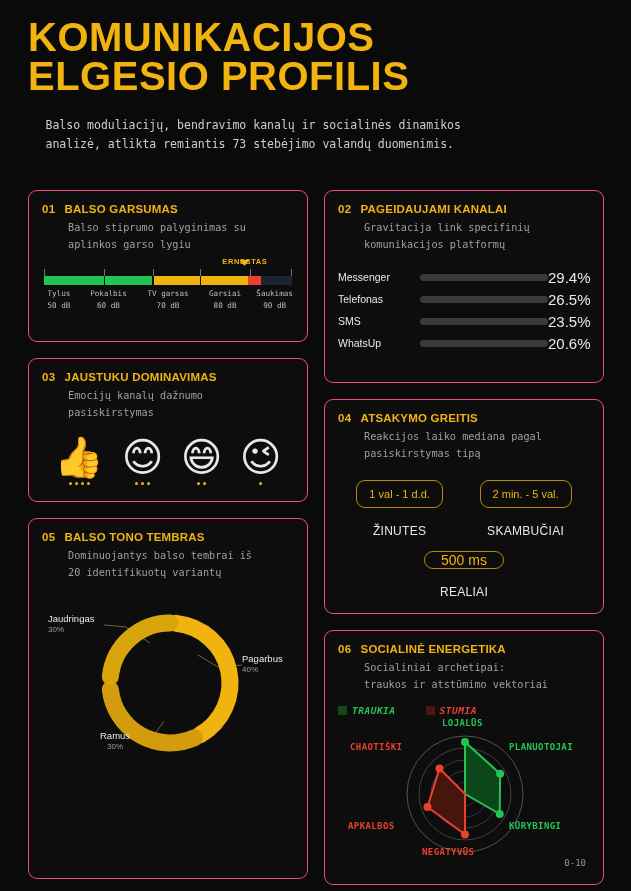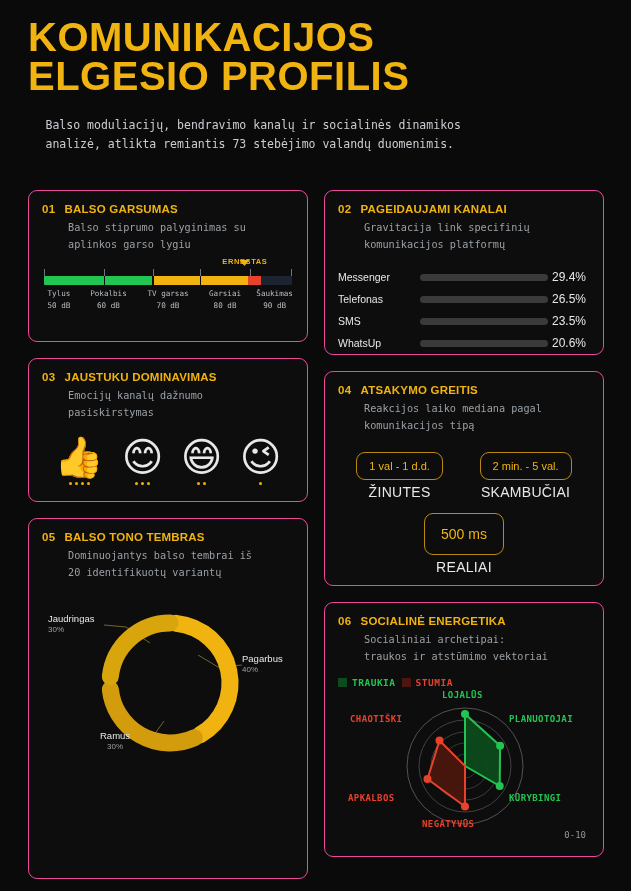--- a/index.html
+++ b/index.html
@@ -100,51 +100,51 @@
   .vol-scale span b{display:block;font-weight:normal;color:#b9bfc6;}
 
   
   .ch-list{margin:13px 0 2px;}
   .ch-row{display:flex;align-items:center;height:22px;}
   .ch-name{width:82px;font-size:10.5px;color:#e8e8e8;}
   .ch-track{
     flex:1;height:7px;background:#3a3a3a;border-radius:4px;overflow:hidden;
   }
   .ch-fill{height:100%;background:#f0b310;border-radius:4px;}
-  .ch-val{width:42px;text-align:center;font-size:12px;color:#e8e8e8;}
+  .ch-val{width:42px;text-align:center;font-size:15px;color:#e8e8e8;}
 
   
   .emo-row{display:flex;justify-content:space-around;margin:16px 4px 2px;}
   .emo-item{text-align:center;}
   .emo-glyph{font-family:"DejaVu Sans", sans-serif;font-size:40px;line-height:1;}
   .emo-dots{margin-top:5px;display:flex;gap:3px;justify-content:center;}
   .emo-dots i{width:3px;height:3px;border-radius:50%;background:#f0b310;display:block;}
 
   
   .pill-row{display:flex;justify-content:space-around;margin:18px 0 0;}
   .pill-row.single{justify-content:center;margin-top:13px;}
   .pill-item{text-align:center;}
   .pill{
     border:1.4px solid #b98a10;border-radius:9px;
     padding:7px 12px;color:#f0b310;font-size:11px;white-space:nowrap;
     display:inline-block;
   }
-  .pill.big{font-size:14px;padding:12px 16px;}
+  .pill.big{font-size:14px;padding:0 16px;}
   .pill-cap{
-    margin-top:4px;font-size:14px;color:#e8e8e8;letter-spacing:0.3px;
+    margin-top:16px;font-size:12px;color:#e8e8e8;letter-spacing:0.3px;
   }
 
   
   .donut-wrap{position:relative;height:190px;margin-top:10px;}
   .donut-lab{position:absolute;font-family:"Liberation Sans",sans-serif;}
   .donut-lab .dl-name{font-size:9.5px;color:#e8e8e8;display:block;}
   .donut-lab .dl-val{font-size:8px;color:#9aa0a6;display:block;margin-top:1px;}
 
   
-  .legend{display:flex;gap:6px;margin:12px 0 0;}
+  .legend{display:flex;gap:30px;margin:12px 0 0;font-style:italic;}
   .legend-item{display:flex;align-items:center;gap:5px;}
   .legend-sw{width:9px;height:9px;display:block;}
   .legend-txt{
     font-family:"DejaVu Sans Mono", monospace;
     font-size:9.5px;font-weight:bold;letter-spacing:0.5px;
   }
   .radar-wrap{position:relative;height:152px;margin-top:2px;}
   .radar-lab{
     position:absolute;font-family:"DejaVu Sans Mono", monospace;
     font-size:9px;font-weight:bold;letter-spacing:0.4px;white-space:nowrap;
@@ -312,21 +312,21 @@
           <div class="donut-lab" style="left:58px;top:139px;text-align:center;">
             <span class="dl-name">Ramus</span>
             <span class="dl-val">30%</span>
           </div>
         </div>
       </div>
     </div>
 
     <div class="col">
 
-      <div class="card" style="height:165px;">
+      <div class="card" style="height:193px;">
         <div class="card-head">
           <span class="card-num">02</span>
           <span class="card-title">PAGEIDAUJAMI KANALAI</span>
         </div>
         <div class="card-desc">
           <div>Gravitacija link specifinių</div>
           <div>komunikacijos platformų</div>
         </div>
         <div class="ch-list">
           <div class="ch-row">
@@ -352,21 +352,21 @@
         </div>
       </div>
 
       <div class="card" style="height:215px;">
         <div class="card-head">
           <span class="card-num">04</span>
           <span class="card-title">ATSAKYMO GREITIS</span>
         </div>
         <div class="card-desc">
           <div>Reakcijos laiko mediana pagal</div>
-          <div>komunikacijos tipą</div>
+          <div>pasiskirstymas tipą</div>
         </div>
         <div class="pill-row">
           <div class="pill-item">
             <span class="pill">1 val - 1 d.d.</span>
             <div class="pill-cap">ŽINUTES</div>
           </div>
           <div class="pill-item">
             <span class="pill">2 min. - 5 val.</span>
             <div class="pill-cap">SKAMBUČIAI</div>
           </div>

